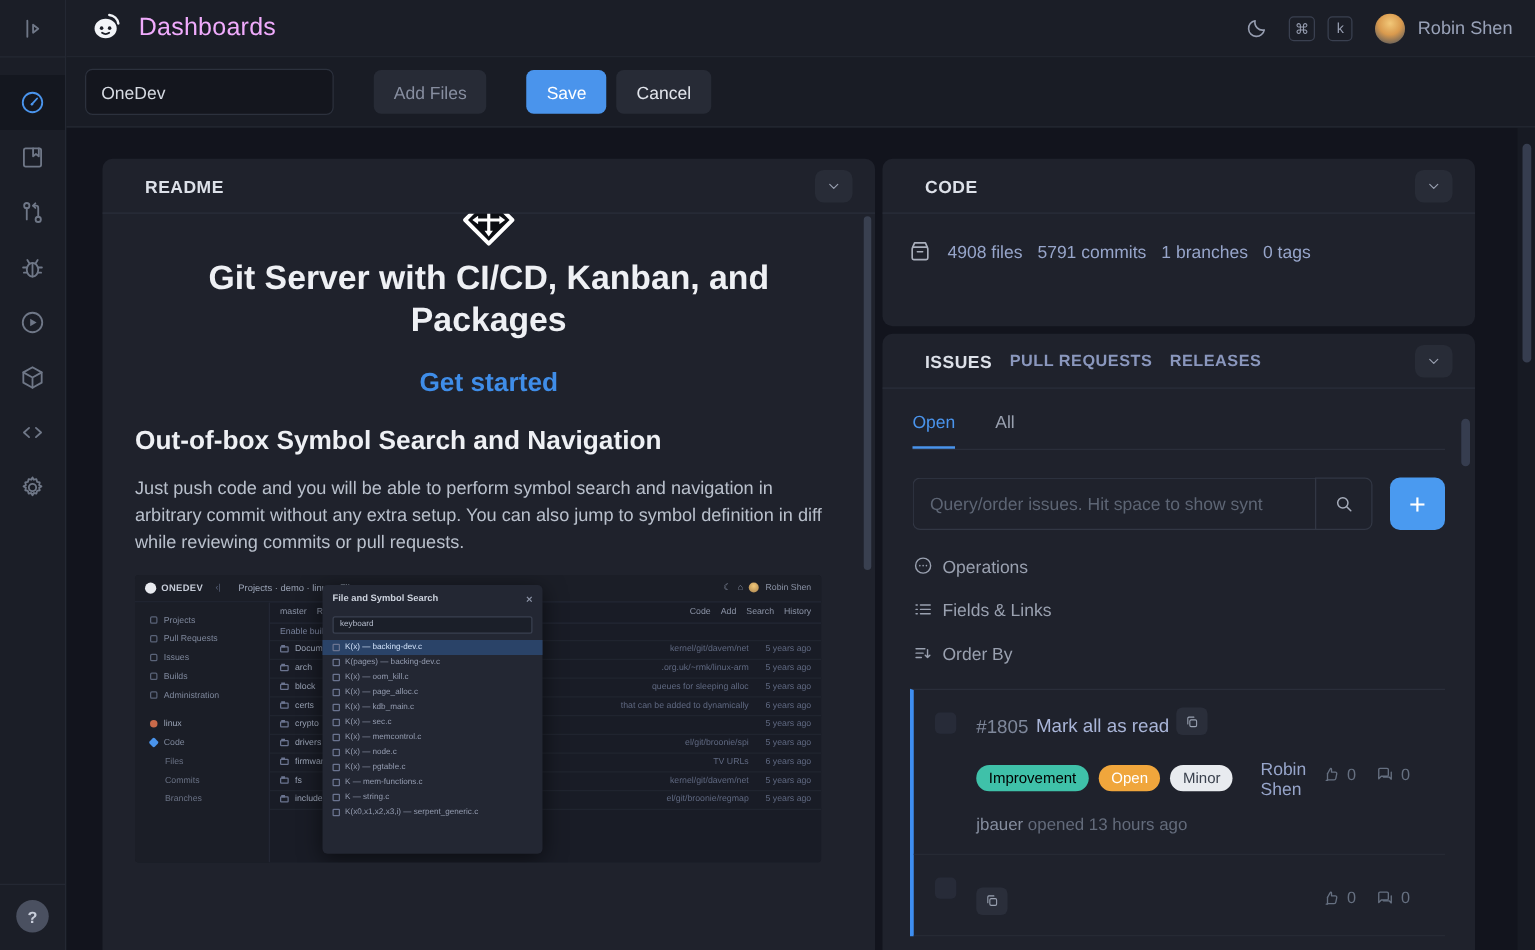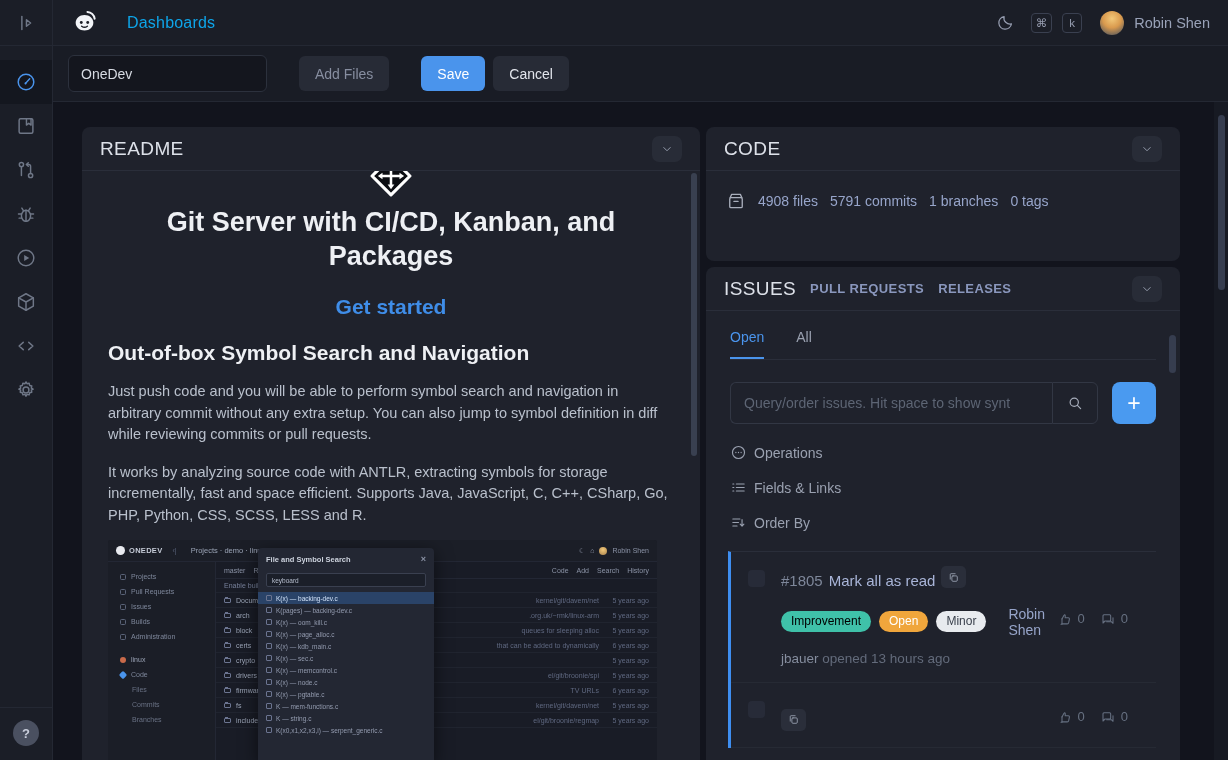--- a/index.html
+++ b/index.html
@@ -19,21 +19,21 @@
   .sb-nav { padding-top:14px; display:flex; flex-direction:column; }
   .sb-item { height:44px; display:flex; align-items:center; justify-content:center; color:#6f7787; cursor:pointer; }
   .sb-item.active { background:#14171f; color:#4a94ec; }
   .sb-bottom { position:absolute; left:0; right:0; bottom:0; border-top:1px solid #242833; padding:12px 0 14px; display:flex; justify-content:center; }
   .help-circle { width:26px; height:26px; border-radius:50%; background:#4a5060; color:#c9cedb;
     display:flex; align-items:center; justify-content:center; font-size:13px; font-weight:bold; cursor:pointer; }
 
   
   .topbar { position:absolute; left:53px; top:0; right:0; height:46px; background:#1b1e27;
     border-bottom:1px solid #242833; display:flex; align-items:center; padding:0 18px; z-index:4; }
-  .brand-title { margin-left:29px; font-size:16px; font-weight:500; color:#0ea5e9; letter-spacing:.2px; }
+  .brand-title { margin-left:13px; font-size:20px; font-weight:500; color:#f0abfc; letter-spacing:.2px; }
   .topbar-right { margin-left:auto; display:flex; align-items:center; gap:10px; }
   .moon { color:#969db0; cursor:pointer; margin-right:6px; }
   .kbd { min-width:20px; height:20px; padding:0 4px; border:1px solid #3a4050; border-radius:4px;
     color:#969db0; font-size:11.5px; display:flex; align-items:center; justify-content:center; }
   .avatar { width:24px; height:24px; border-radius:50%; margin-left:8px;
     background:radial-gradient(circle at 50% 32%, #f2c879 0%, #d99a4e 45%, #7a6a58 78%, #565860 100%); }
   .user-name { font-size:14.5px; color:#99a2b8; }
 
   
   .actionbar { position:absolute; left:53px; top:46px; right:0; height:56px; background:#191c25;
@@ -46,21 +46,21 @@
   .btn-primary { background:#4a94ec; color:#fff; margin-left:32px; }
   .btn-dark { background:#272b36; color:#e2e5ec; margin-left:8px; }
 
   
   .canvas { position:absolute; left:53px; top:102px; right:0; bottom:0; background:#12141d; overflow:hidden; }
   .page-scroll { position:absolute; right:0; top:0; bottom:0; width:14px; background:#171a23; }
   .page-thumb { position:absolute; right:3px; top:13px; width:7px; height:175px; background:#363d4f; border-radius:4px; }
 
   .widget { position:absolute; background:#1f222c; border-radius:8px; }
   .w-head { height:44px; display:flex; align-items:center; padding:0 18px; border-bottom:1px solid #2a2e3a; }
-  .w-title { font-size:19px; font-weight:400; color:#dde1e9; letter-spacing:.4px; }
+  .w-title { font-size:14px; font-weight:700; color:#dde1e9; letter-spacing:.4px;margin-left:16px; }
   .w-tab { font-size:13px; font-weight:700; color:#8a97bd; letter-spacing:.4px; margin-left:14px; cursor:pointer; }
   .collapse-btn { margin-left:auto; width:30px; height:26px; background:#282c37; border:none; border-radius:7px;
     color:#9aa1b1; display:flex; align-items:center; justify-content:center; cursor:pointer; }
 
   
   #readme { left:29px; top:25px; width:618px; height:645px; }
   .readme-body { position:relative; height:601px; padding:34px 26px 0; overflow:hidden; }
   .move-handle { position:absolute; left:50%; top:-16px; transform:translateX(-50%); z-index:3; }
   .readme-scroll { position:absolute; right:3px; top:2px; width:6px; height:283px; background:#394050; border-radius:3px; }
   .md-h1 { font-size:27px; line-height:34px; font-weight:700; color:#eef0f4; text-align:center; max-width:500px; margin:0 auto; }
@@ -297,21 +297,20 @@
               <path d="M7.5 20l4.4-3.2v6.4z"></path>
               <path d="M32.5 20l-4.4-3.2v6.4z"></path>
             </g>
         </svg>
       </span>
       <div class="readme-scroll"></div>
       <div class="md-h1">Git Server with CI/CD, Kanban, and Packages</div>
       <a class="md-link">Get started</a>
       <div class="md-h2">Out-of-box Symbol Search and Navigation</div>
       <p class="md-p">Just push code and you will be able to perform symbol search and navigation in arbitrary commit without any extra setup. You can also jump to symbol definition in diff while reviewing commits or pull requests.</p>
-      <p class="md-p">It works by analyzing source code with ANTLR, extracting symbols for storage incrementally, fast and space efficient. Supports Java, JavaScript, C, C++, CSharp, Go, PHP, Python, CSS, SCSS, LESS and R.</p>
 
       <div class="mini">
         <div class="m-top">
           <span class="m-logo"></span>
           <span class="m-brand">ONEDEV</span>
           <span class="m-collapse">‹|</span>
           <span class="m-crumb">Projects · demo · linux · Files</span>
           <span class="m-topright">
             <span>☾</span>
             <span>⌂</span>

